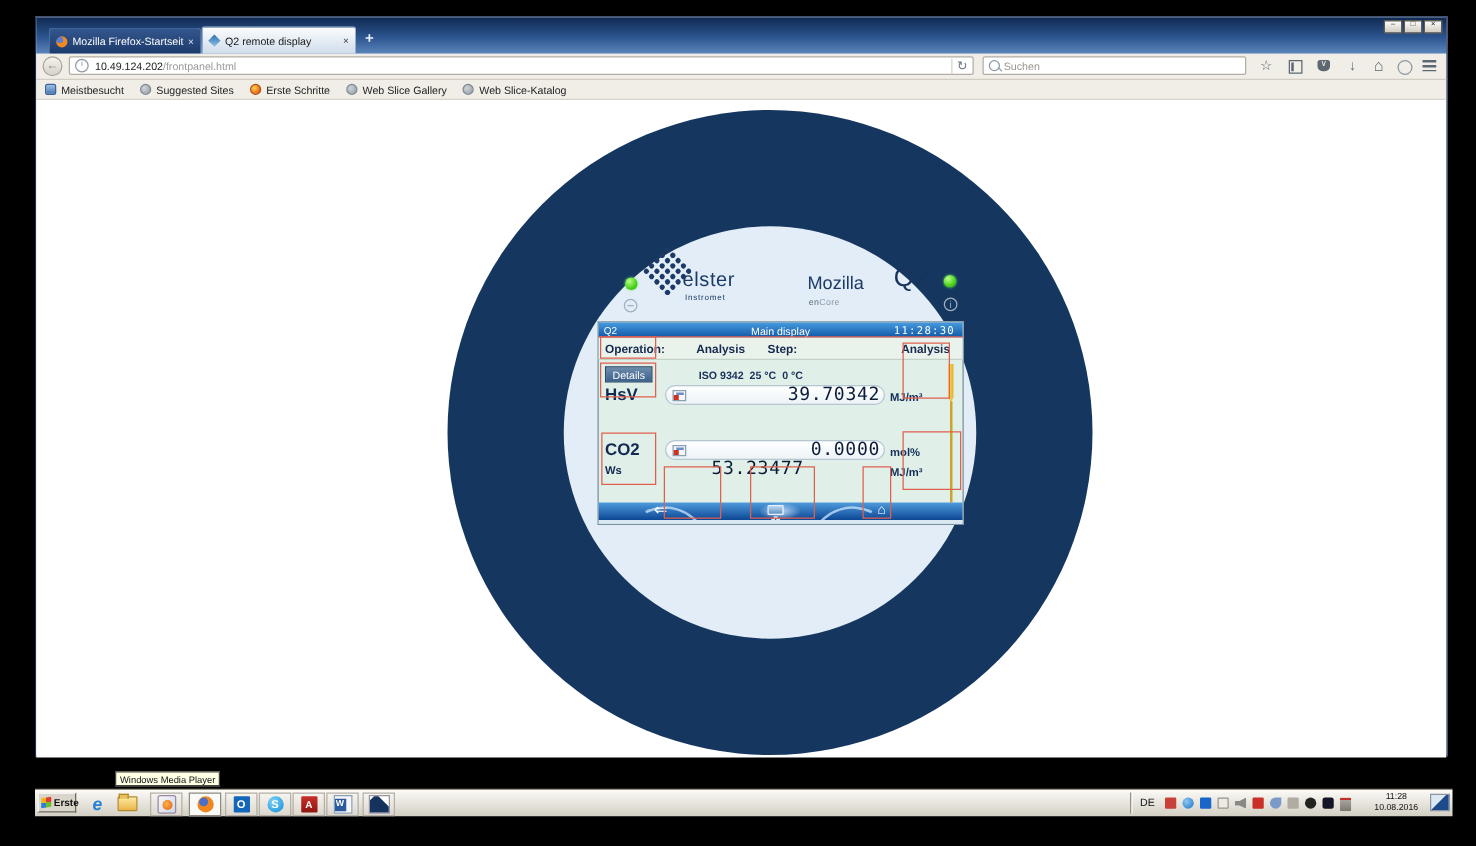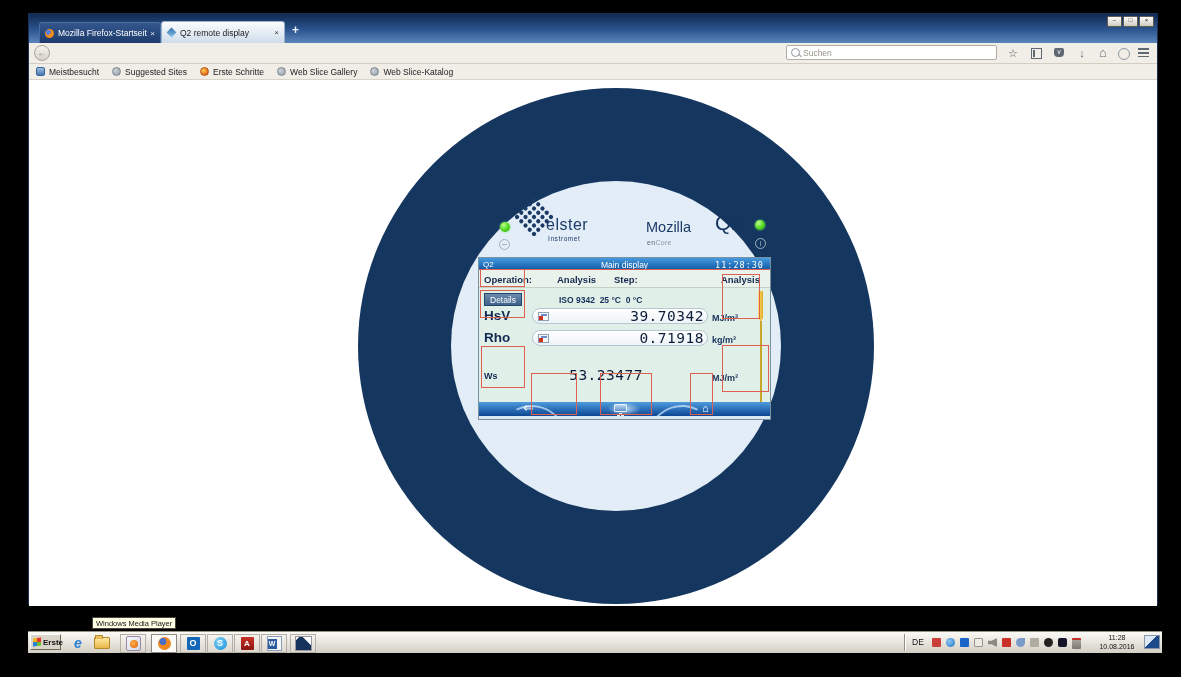--- a/index.html
+++ b/index.html
@@ -193,20 +193,26 @@
     <div id="newtab">+</div>
     <div id="winctrls">
       <div class="wbtn">–</div>
       <div class="wbtn">□</div>
       <div class="wbtn">×</div>
     </div>
   </div>
 
   <div id="toolbar">
     <div id="backbtn">←</div>
+    <div id="urlfield" class="field">
+      <span class="infoicon">i</span>
+      <span class="urldomain">10.49.124.202</span>
+        <span class="urlpath">/frontpanel.html</span>
+      <span id="reload">↻</span>
+    </div>
     <div id="searchfield" class="field">
       <span class="mag"></span>
       <span class="placeholder">Suchen</span>
     </div>
     <div class="tbicon" style="left:976px">☆</div>
     <div class="tbicon" style="left:999px">
         <div class="shape-panel"></div>
       </div>
     <div class="tbicon" style="left:1022px">
         <div class="shape-pocket">∨</div>
@@ -308,27 +314,27 @@
       <div id="isoref">ISO 9342  25 °C  0 °C</div>
 
       <div class="srow" id="row0">
         <span class="rlabel">HsV</span>
         <span class="rfield">
           <span class="ricon"></span>
           <span class="rvalue">39.70342</span>
         </span>
         <span class="runit">MJ/m³</span>
       </div>
-      <div class="srow" id="row1">
-        <span class="rlabel">Rho</span>
+      <div class="srow" id="row2">
+        <span class="rlabel">CO2</span>
         <span class="rfield">
           <span class="ricon"></span>
-          <span class="rvalue">0.71918</span>
+          <span class="rvalue">0.0000</span>
         </span>
-        <span class="runit">kg/m³</span>
+        <span class="runit">mol%</span>
       </div>
       <div class="srow small nofield" id="row3">
         <span class="rlabel">Ws</span>
         <span class="rfield">
           <span class="rvalue">53.23477</span>
         </span>
         <span class="runit">MJ/m³</span>
       </div>
 
       <div id="ymark"></div>

